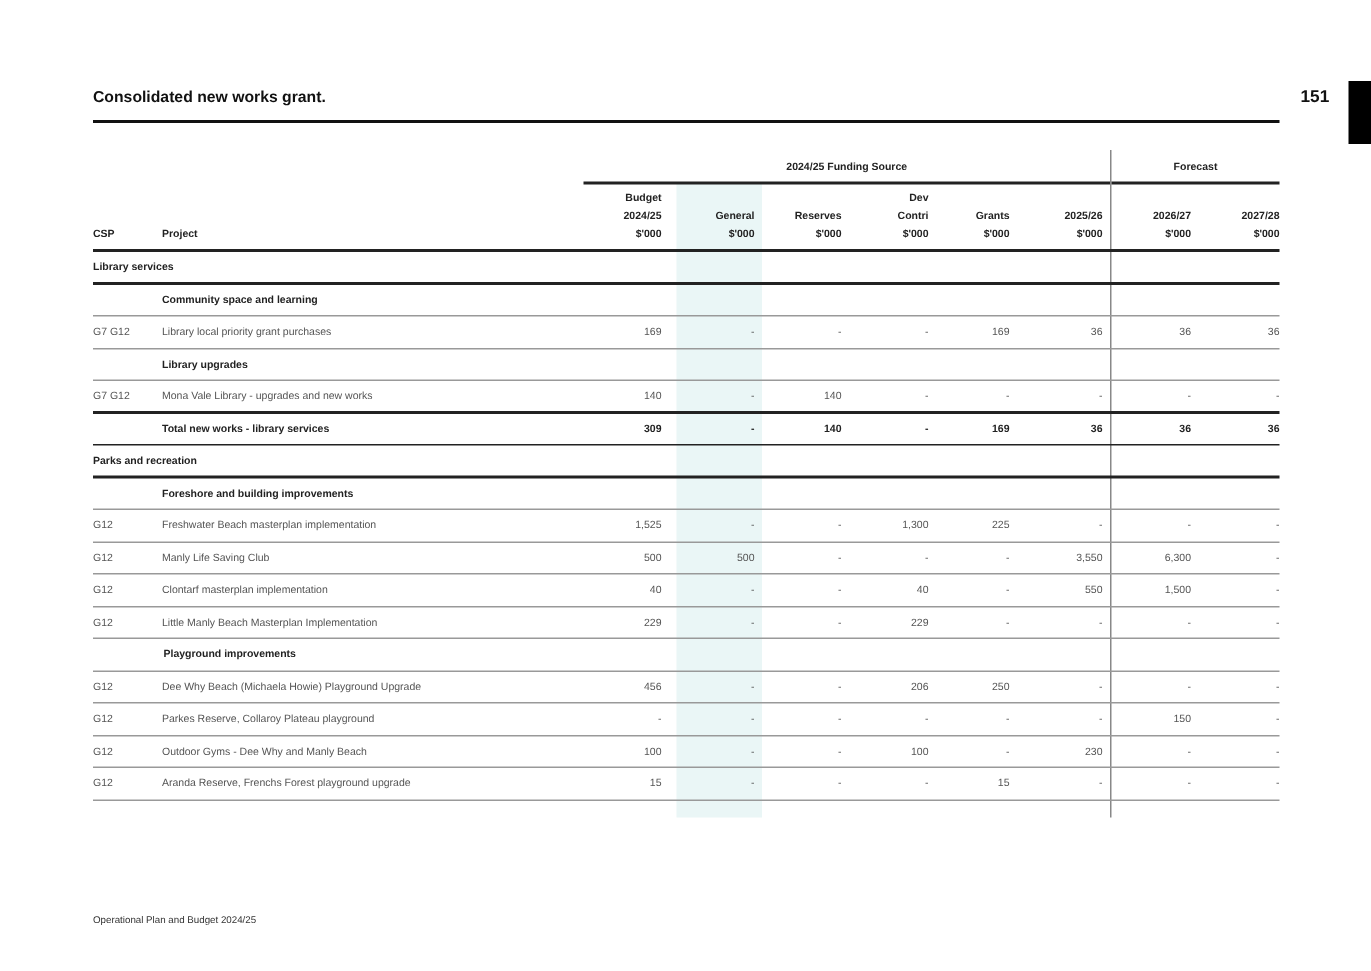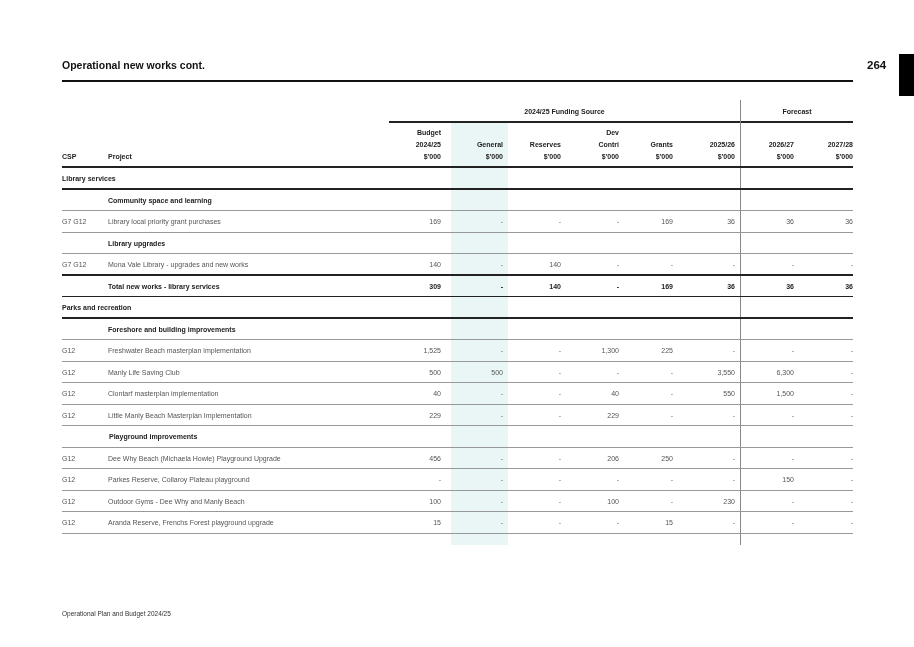--- a/index.html
+++ b/index.html
@@ -26,22 +26,22 @@
   .row { position:absolute; left:0; width:791px; height:21.5px; font-size:7px; color:#555; }
   .row.bold { font-weight:bold; color:#222; }
   .row .rule { position:absolute; left:0; bottom:0; width:791px; height:1px; background:#999; }
   .row .rule.dark { height:1.5px; background:#222; }
   .cell { position:absolute; top:0; height:21.5px; display:flex; align-items:center; }
   .cell.r { justify-content:flex-end; }
 </style>
 </head>
 <body>
 
-<div class="title">Operational new works cont.</div>
-<div class="page-num">264</div>
+<div class="title">Consolidated new works grant.</div>
+<div class="page-num">151</div>
 <div class="page-tab"></div>
 <div class="title-rule"></div>
 
 <div class="tbl">
   <div class="budget-shade"></div>
   <div class="vdivider"></div>
 
   <div class="grp-head" style="left:327px;width:351px;">2024/25 Funding Source</div>
   <div class="grp-rule" style="left:327px;width:351px;"></div>
   <div class="grp-head" style="left:679px;width:112px;">Forecast</div>

